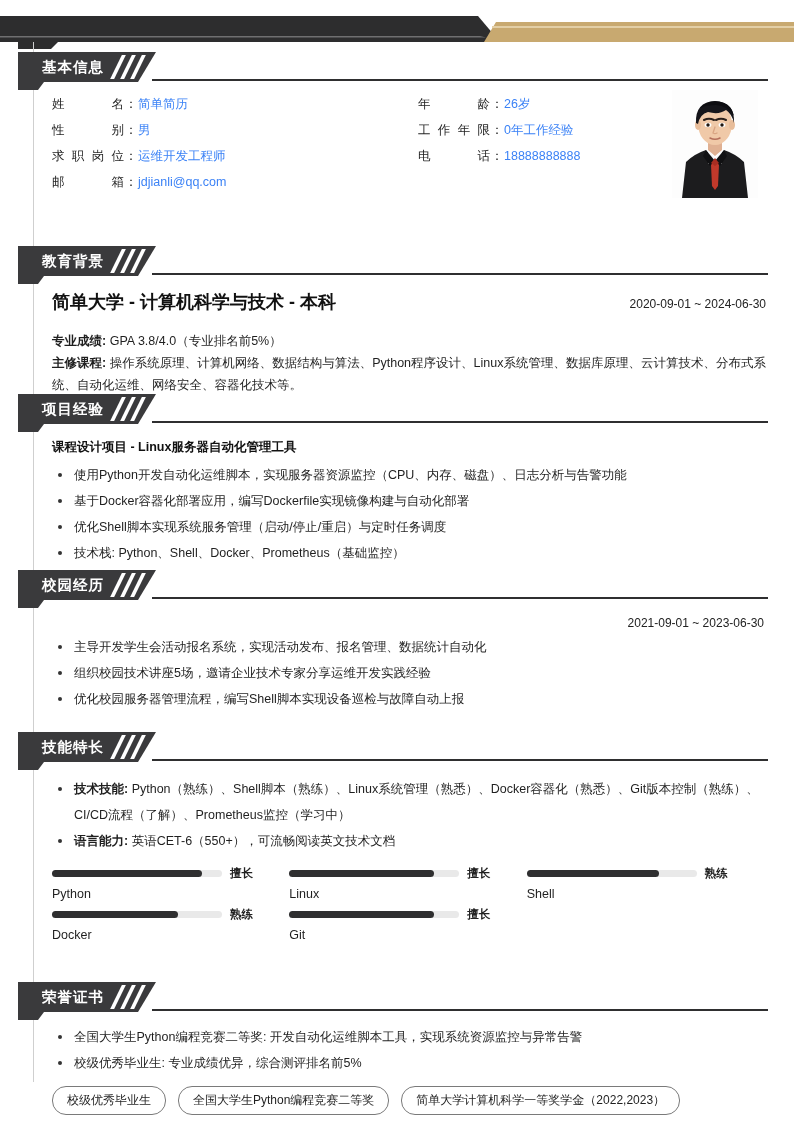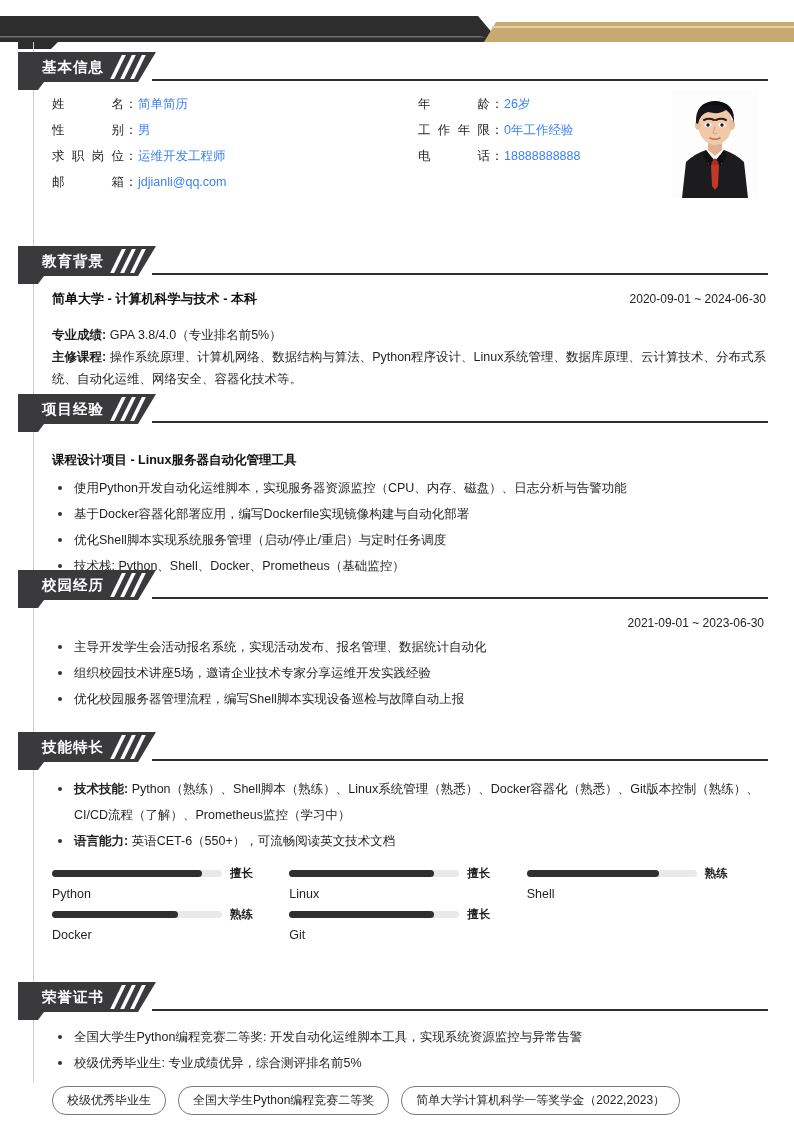--- a/index.html
+++ b/index.html
@@ -84,21 +84,21 @@
   .info-value { font-size:12.5px; color:#3b82f6; }
 
   .photo {
     position:absolute; left:672px; top:-6px; width:86px; height:108px;
     background:#fdfdfd; overflow:hidden;
   }
   .photo svg { display:block; }
 
   
   .row-head { display:flex; justify-content:space-between; align-items:baseline; }
-  .edu-title { font-size:13px; font-weight:bold; color:#111; }
+  .edu-title { font-size:18px; font-weight:bold; color:#111; }
   .edu-date  { font-size:12px; color:#222; white-space:nowrap; }
   .kv { font-size:12.5px; line-height:22px; color:#1f1f1f; }
   .kv b { font-weight:bold; }
   .proj-title { font-size:12.5px; font-weight:bold; color:#111; margin-bottom:6px; }
 
   ul.bullets { list-style:none; margin:0; padding:0; }
   ul.bullets li {
     position:relative; padding-left:22px; font-size:12.5px; line-height:26px; color:#1f1f1f;
   }
   ul.bullets li::before {
@@ -271,21 +271,21 @@
     <div class="sec-head">
       <div class="tab">
         <span class="tab-title">项目经验</span>
       </div>
       <div class="slash s1"></div>
       <div class="slash s2"></div>
       <div class="slash s3"></div>
       <div class="tab-ear"></div>
       <div class="sec-rule"></div>
     </div>
-    <div class="sec-body" style="padding-top:28px;">
+    <div class="sec-body" style="padding-top:15px;">
       <div class="proj-title">课程设计项目 - Linux服务器自动化管理工具</div>
       <ul class="bullets">
         <li>使用Python开发自动化运维脚本，实现服务器资源监控（CPU、内存、磁盘）、日志分析与告警功能</li>
         <li>基于Docker容器化部署应用，编写Dockerfile实现镜像构建与自动化部署</li>
         <li>优化Shell脚本实现系统服务管理（启动/停止/重启）与定时任务调度</li>
         <li>技术栈: Python、Shell、Docker、Prometheus（基础监控）</li>
       </ul>
     </div>
   </div>
 

